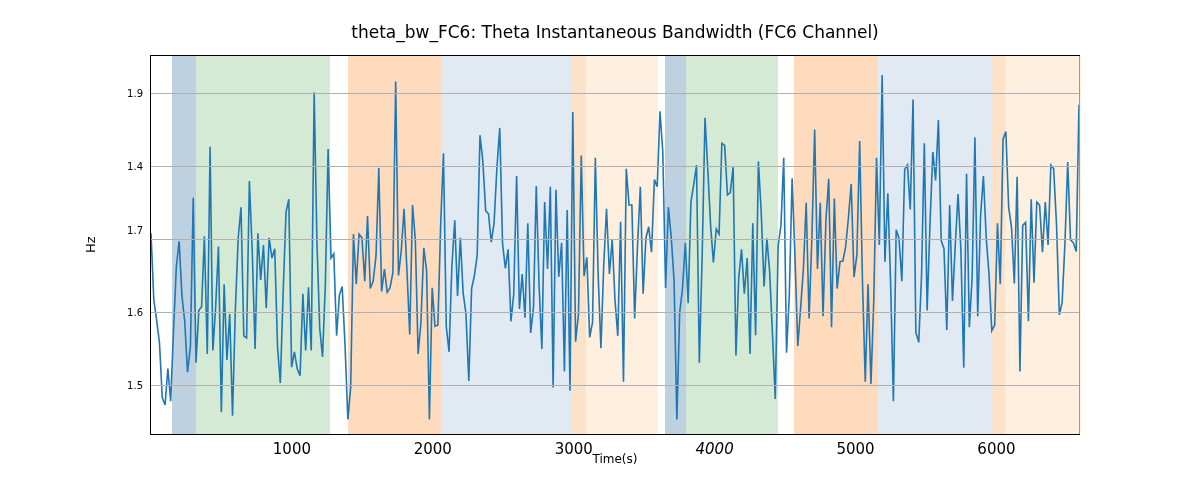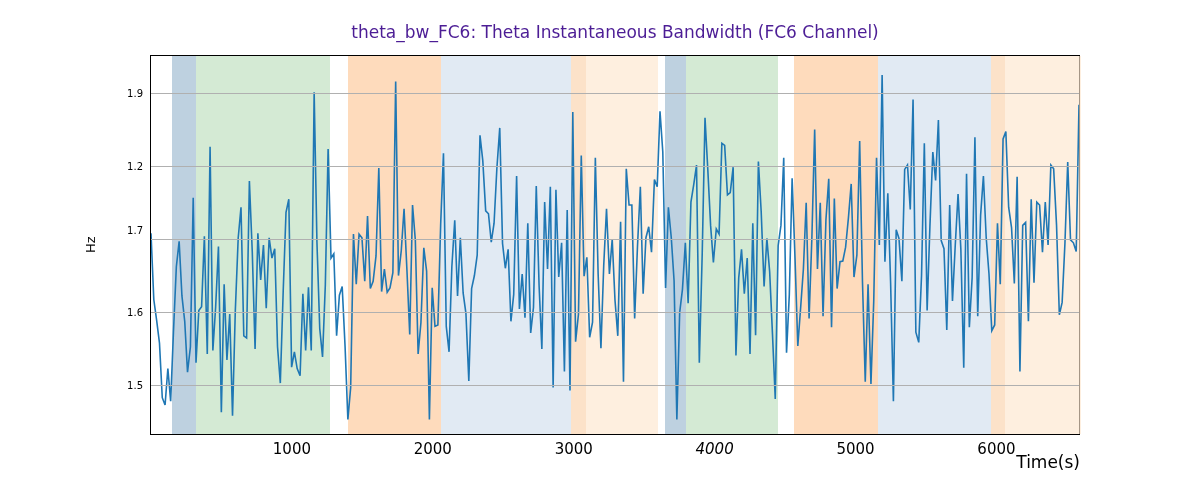--- a/index.html
+++ b/index.html
@@ -1,20 +1,20 @@
 <!DOCTYPE html>
 <html><head>
 <meta charset="utf-8">
 <style>
 body { margin:0; font-family: "DejaVu Sans", sans-serif; background:#fff; }
 .figure { position:relative; width:1200px; height:500px; }
 .axes { position:absolute; left:150px; top:55px; width:930px; height:380px; border:1px solid #000; box-sizing:border-box; }
-.title { position:absolute; top:22px; left:150px; width:930px; text-align:center; font-size:17px; color:#4c1d95; }
+.title { position:absolute; top:22px; left:150px; width:930px; text-align:center; font-size:17px; color:#000000; }
 .ylabel { position:absolute; left:80px; top:55px; height:380px; width:20px; display:flex; align-items:center; justify-content:center; transform:rotate(-180deg); writing-mode:vertical-rl; font-size:13px; }
-.xlabel { position:absolute; top:452px; left:150px; width:930px; text-align:right; font-size:17px; }
+.xlabel { position:absolute; top:452px; left:150px; width:930px; text-align:center; font-size:12px; }
 .grid-h { position:absolute; left:0; right:0; border-top:1px solid #b0b0b0; }
 .ytick { position:absolute; right:100%; margin-right:8px; font-size:10px; transform:translateY(-50%); }
 .xtick { position:absolute; top:100%; margin-top:6px; font-size:15px; transform:translateX(-50%); }
 svg.plot { position:absolute; left:0; top:0; width:100%; height:100%; }
 .region { position:absolute; top:0; bottom:0; }
 path.line { fill:none; stroke:#1f77b4; stroke-width:1.6; }
 </style>
 </head>
 <body>
 
@@ -37,21 +37,21 @@
       <svg class="plot" id="plot-svg" viewBox="0 0 930 380" preserveAspectRatio="none">
         <path class="line" d="M0.0 178.3 L2.8 244.8 L5.6 265.3 L8.5 288.7 L11.3 343.5 L14.1 350.8 L16.9 314.2 L19.7 347.1 L22.5 277.7 L25.4 211.9 L28.2 186.3 L31.0 241.2 L33.8 266.7 L36.6 317.9 L39.5 292.3 L42.3 142.5 L45.1 308.4 L47.9 255.8 L50.7 252.1 L53.5 181.2 L56.4 299.6 L59.2 91.3 L62.0 296.0 L64.8 252.1 L67.6 191.5 L70.5 358.1 L73.3 229.5 L76.1 305.5 L78.9 259.4 L81.7 361.7 L84.5 255.8 L87.4 182.7 L90.2 152.0 L93.0 281.3 L95.8 283.5 L98.6 125.7 L101.5 197.3 L104.3 294.5 L107.1 178.3 L109.9 225.1 L112.7 190.0 L115.5 253.6 L118.4 182.7 L121.2 203.2 L124.0 193.7 L126.8 292.3 L129.6 328.8 L132.5 236.0 L135.3 157.1 L138.1 144.0 L140.9 312.8 L143.7 297.4 L146.5 314.2 L149.4 321.5 L152.2 239.0 L155.0 296.0 L157.8 232.4 L160.6 296.0 L163.5 36.5 L166.3 187.1 L169.1 274.0 L171.9 302.5 L174.7 230.2 L177.5 93.5 L180.4 203.2 L183.2 198.8 L186.0 281.3 L188.8 240.4 L191.6 231.7 L194.5 292.3 L197.3 365.4 L200.1 333.2 L202.9 179.0 L205.7 229.5 L208.5 179.0 L211.4 182.7 L214.2 226.5 L217.0 160.8 L219.8 233.8 L222.6 226.5 L225.5 201.0 L228.3 112.5 L231.1 236.8 L233.9 214.1 L236.7 237.5 L239.5 233.1 L242.4 217.8 L245.2 25.6 L248.0 220.7 L250.8 195.8 L253.6 153.5 L256.5 215.6 L259.3 279.9 L262.1 149.8 L264.9 184.9 L267.7 299.6 L270.5 268.2 L273.4 192.9 L276.2 216.3 L279.0 365.4 L281.8 233.1 L284.6 271.8 L287.5 270.4 L290.3 168.8 L293.1 97.9 L295.9 271.8 L298.7 297.4 L301.5 211.9 L304.4 165.2 L307.2 241.2 L310.0 182.7 L312.8 238.2 L315.6 258.7 L318.5 326.7 L321.3 233.8 L324.1 220.7 L326.9 200.2 L329.7 79.7 L332.5 105.2 L335.4 155.7 L338.2 158.6 L341.0 187.1 L343.8 168.1 L346.6 113.3 L349.5 72.3 L352.3 188.5 L355.1 213.4 L357.9 194.4 L360.7 266.7 L363.5 239.7 L366.4 120.6 L369.2 254.3 L372.0 219.2 L374.8 263.1 L377.6 168.1 L380.5 278.4 L383.3 252.8 L386.1 130.8 L388.9 230.2 L391.7 294.5 L394.5 146.9 L397.4 214.1 L400.2 131.5 L403.0 333.2 L405.8 134.5 L408.6 222.2 L411.5 187.8 L414.3 317.2 L417.1 154.9 L419.9 336.2 L422.7 56.3 L425.5 287.2 L428.4 259.4 L431.2 100.1 L434.0 221.4 L436.8 202.4 L439.6 282.8 L442.5 267.5 L445.3 102.3 L448.1 219.2 L450.9 293.8 L453.7 210.5 L456.5 153.5 L459.4 219.2 L462.2 184.2 L465.0 245.5 L467.8 281.3 L470.6 166.6 L473.5 327.4 L476.3 113.3 L479.1 149.8 L481.9 149.8 L484.7 263.8 L487.5 192.2 L490.4 131.5 L493.2 239.0 L496.0 182.7 L498.8 171.7 L501.6 197.3 L504.5 124.2 L507.3 131.5 L510.1 55.5 L512.9 96.5 L515.7 233.1 L518.5 152.0 L521.4 182.7 L524.2 225.8 L527.0 365.4 L529.8 258.0 L532.6 234.6 L535.5 187.8 L538.3 248.5 L541.1 146.9 L543.9 129.3 L546.7 109.6 L549.5 308.4 L552.4 198.8 L555.2 62.1 L558.0 114.0 L560.8 170.3 L563.6 207.5 L566.5 173.9 L569.3 179.0 L572.1 87.7 L574.9 89.9 L577.7 139.6 L580.5 137.4 L583.4 111.8 L586.2 301.1 L589.0 222.9 L591.8 194.4 L594.6 239.0 L597.5 203.2 L600.3 299.6 L603.1 168.1 L605.9 280.6 L608.7 106.0 L611.5 156.4 L614.4 231.7 L617.2 183.4 L620.0 217.0 L622.8 279.2 L625.6 344.9 L628.5 190.7 L631.3 170.3 L634.1 102.3 L636.9 298.2 L639.7 239.7 L642.5 122.8 L645.4 203.2 L648.2 291.6 L651.0 253.6 L653.8 214.1 L656.6 147.6 L659.5 263.8 L662.3 182.7 L665.1 73.8 L667.9 214.1 L670.7 147.6 L673.5 261.6 L676.4 164.4 L679.2 123.5 L682.0 272.6 L684.8 143.2 L687.6 233.8 L690.5 206.8 L693.3 206.1 L696.1 192.2 L698.9 163.0 L701.7 128.6 L704.5 222.2 L707.4 200.2 L710.2 85.5 L713.0 226.5 L715.8 327.4 L718.6 229.5 L721.5 329.6 L724.3 246.3 L727.1 102.3 L729.9 190.0 L732.7 19.0 L735.5 206.8 L738.4 138.1 L741.2 228.0 L744.0 347.1 L746.8 174.7 L749.6 183.4 L752.5 226.5 L755.3 114.0 L758.1 109.6 L760.9 154.2 L763.7 43.8 L766.5 277.7 L769.4 287.9 L772.2 220.7 L775.0 87.7 L777.8 255.8 L780.6 171.0 L783.5 96.5 L786.3 125.0 L789.1 64.3 L791.9 185.6 L794.7 193.7 L797.5 275.5 L800.4 149.8 L803.2 246.3 L806.0 190.0 L808.8 138.8 L811.6 194.4 L814.5 313.5 L817.3 118.4 L820.1 272.6 L822.9 222.9 L825.7 81.8 L828.5 261.6 L831.4 160.0 L834.2 120.6 L837.0 182.7 L839.8 219.2 L842.6 276.2 L845.5 270.4 L848.3 168.1 L851.1 229.5 L853.9 83.3 L856.7 76.0 L859.5 152.0 L862.4 172.5 L865.2 228.7 L868.0 121.3 L870.8 317.2 L873.6 170.3 L876.5 167.3 L879.3 266.7 L882.1 144.0 L884.9 228.0 L887.7 146.9 L890.5 149.8 L893.4 197.3 L896.2 146.9 L899.0 190.0 L901.8 109.6 L904.6 113.3 L907.5 170.3 L910.3 260.2 L913.1 247.7 L915.9 188.5 L918.7 106.7 L921.5 184.9 L924.4 187.8 L927.2 196.6 L930.0 49.0 "></path>
       </svg>
   <div class="grid-h" style="top: 328.846px;"></div>
       <div class="ytick" style="top: 328.846px;">1.5</div>
       <div class="grid-h" style="top: 255.769px;"></div>
       <div class="ytick" style="top: 255.769px; text-align: right;">1.6</div>
       <div class="grid-h" style="top: 182.692px;"></div>
       <div class="ytick" style="top: 174px;">1.7</div>
       <div class="grid-h" style="top: 109.615px;"></div>
-      <div class="ytick" style="top: 109.615px;">1.2</div>
+      <div class="ytick" style="top: 109.615px;">1.4</div>
       <div class="grid-h" style="top: 36.5385px;"></div>
       <div class="ytick" style="top: 36.5385px;">1.9</div>
       <div class="xtick" style="left: 140.909px;">1000</div>
       <div class="xtick" style="left: 281.818px;">2000</div>
       <div class="xtick" style="left: 422.727px;">3000</div>
       <div class="xtick" style="left: 563.636px; font-style: italic;">4000</div>
       <div class="xtick" style="left: 704.545px;">5000</div>
       <div class="xtick" style="left: 845.455px;">6000</div>
     </div>
   <div class="xlabel">Time(s)</div>

